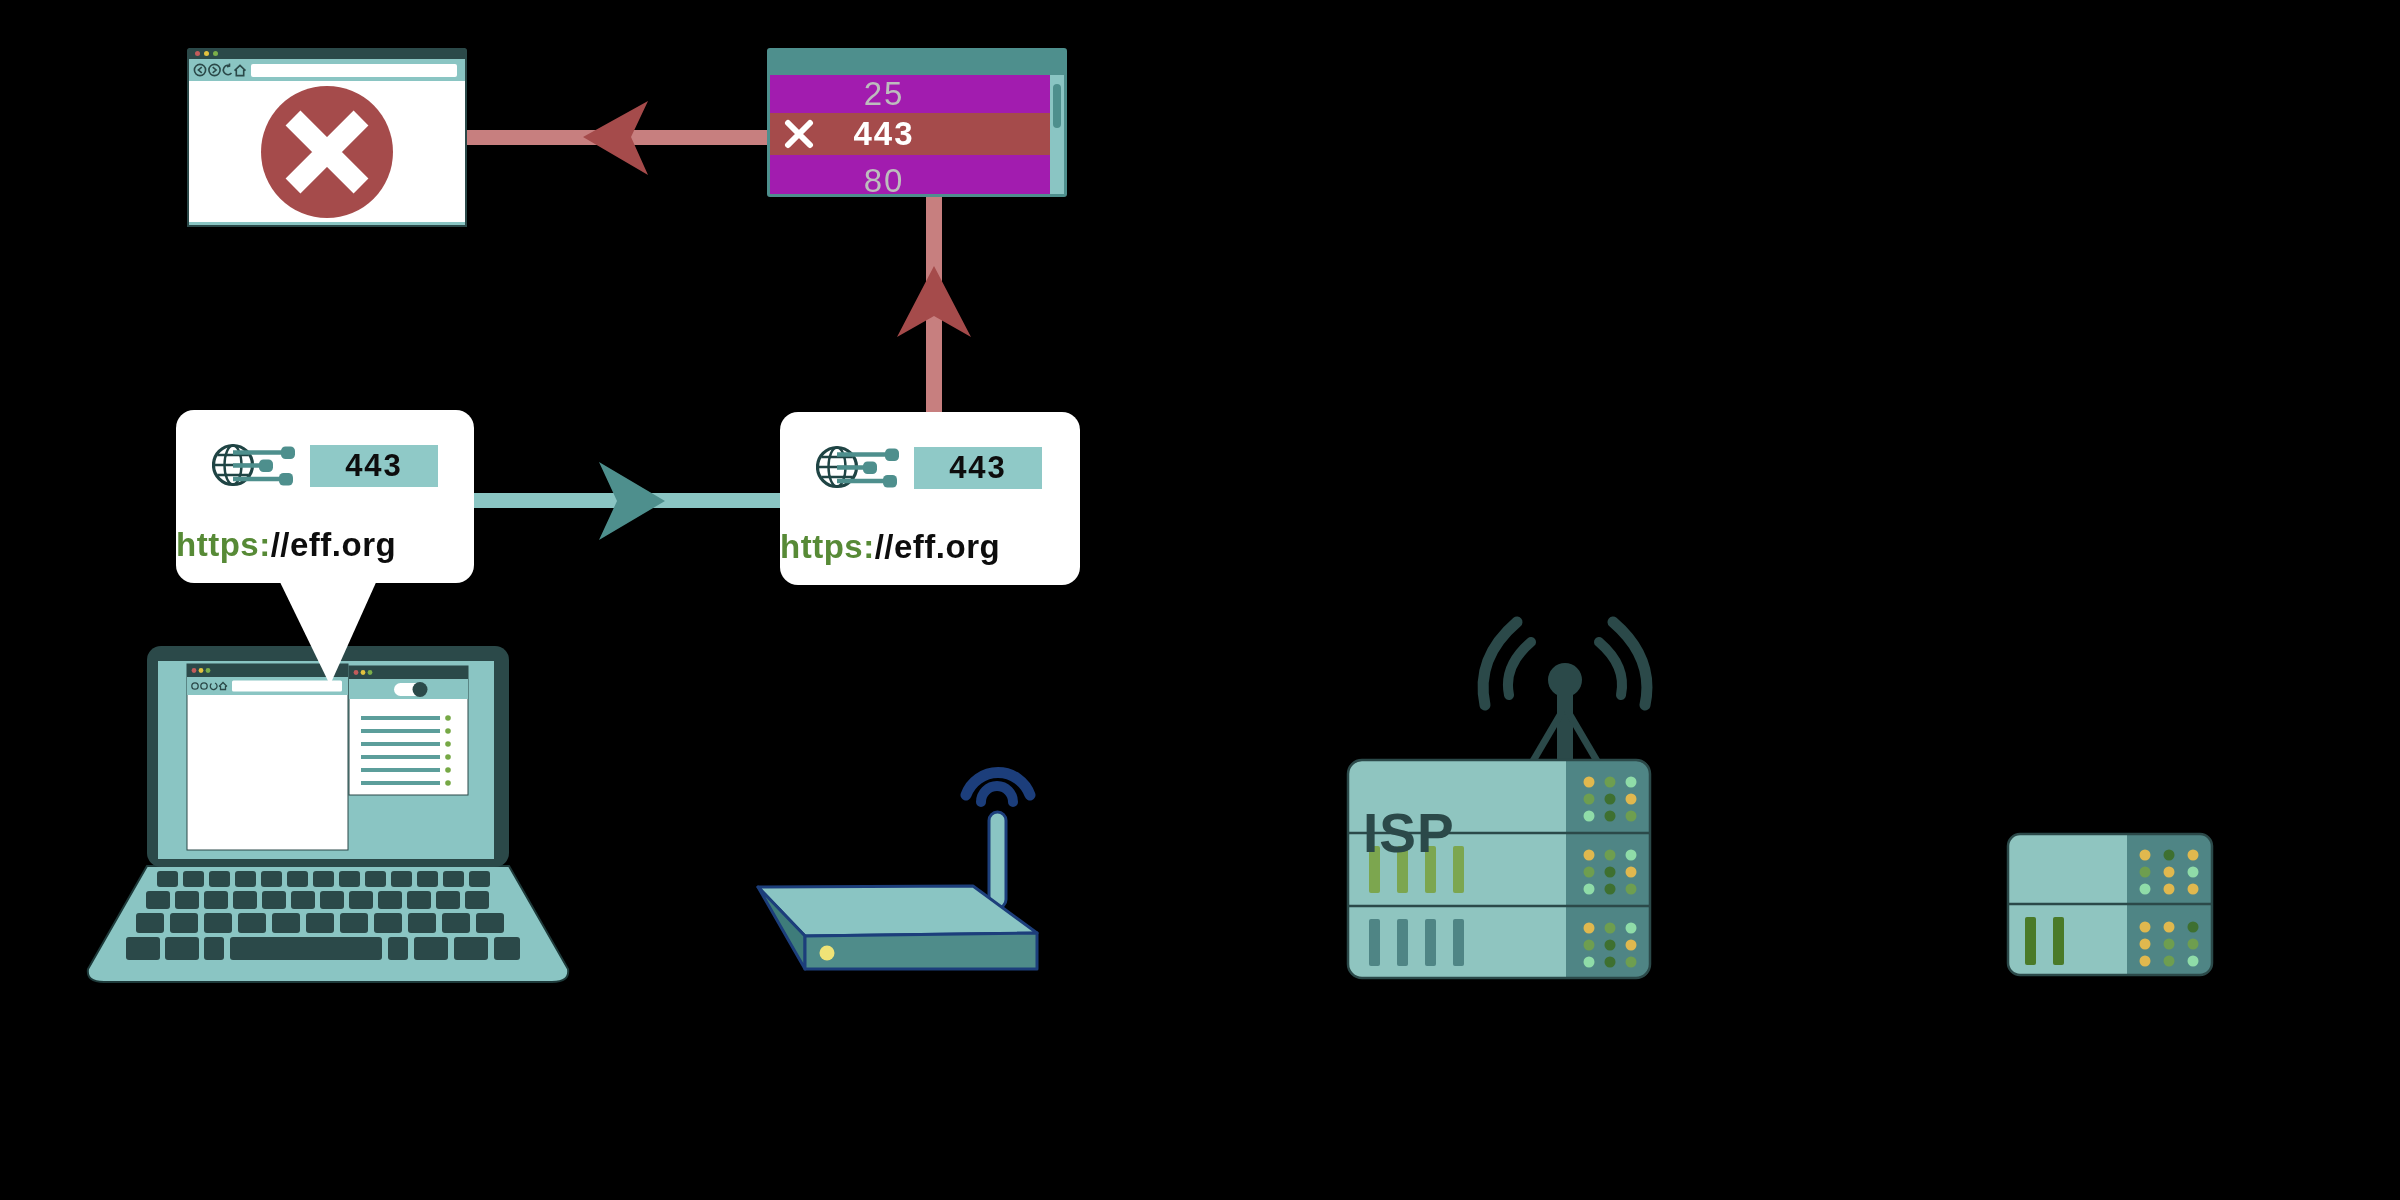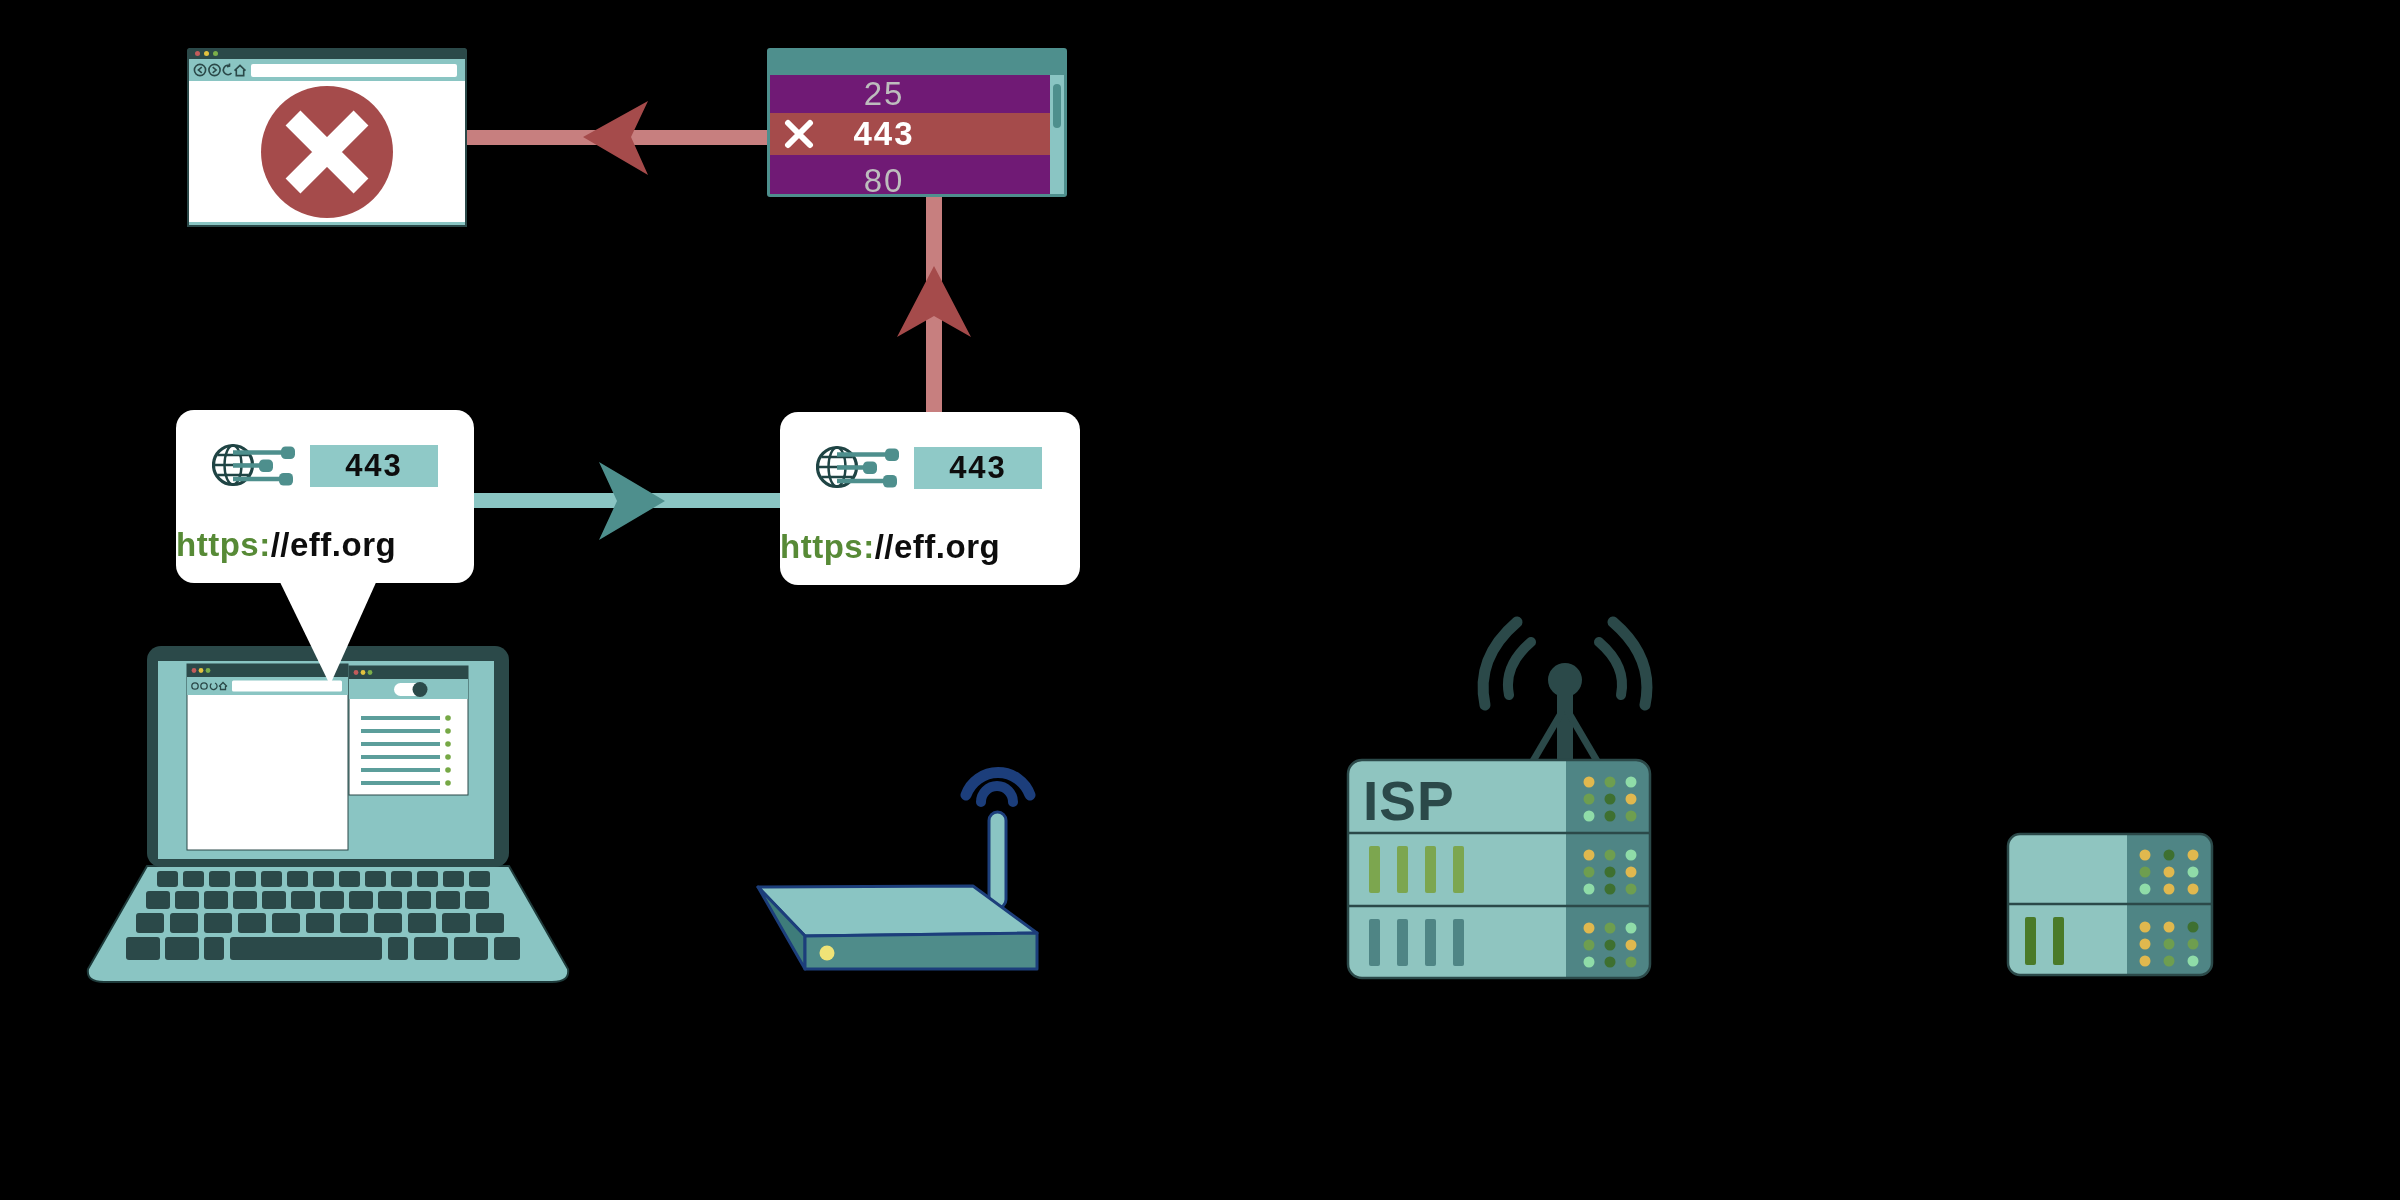--- a/index.html
+++ b/index.html
@@ -12,21 +12,21 @@
            border:2px solid #2B4949;border-top:none;box-sizing:border-box;border-radius:4px 4px 0 0;}
   .titlebar{height:11px;background:#2B4949;border-radius:3px 3px 0 0;
             display:flex;align-items:center;gap:4px;padding-left:8px;margin:0 -2px;}
   .tdot{width:5px;height:5px;border-radius:50%;display:inline-block;}
   .toolbar{height:22px;display:flex;align-items:center;padding-left:3px;}
   .urlbar{flex:1;height:13px;background:#fff;border-radius:2px;margin:0 8px 0 3px;}
   .bcontent{height:141px;background:#fff;position:relative;
             display:flex;align-items:center;justify-content:center;}
 
   
-  .port-box{left:767px;top:48px;width:300px;height:149px;background:#701a75;
+  .port-box{left:767px;top:48px;width:300px;height:149px;background:#a21caf;
             border:3px solid #4E8F8D;box-sizing:border-box;border-radius:3px;}
   .port-header{height:24px;background:#4E8F8D;}
   .port-row{display:flex;align-items:center;margin-right:14px;}
   .port-row .x-slot{width:58px;display:flex;justify-content:center;align-items:center;}
   .port-num{width:112px;text-align:center;font-size:33px;color:#BDBDBD;letter-spacing:2px;}
   .port-row.blocked{background:#A54B4B;}
   .port-row.blocked .port-num{color:#fff;font-weight:bold;}
   .scrollbar{position:absolute;right:0;top:24px;bottom:0;width:14px;background:#8AC5C3;}
   .scroll-thumb{position:absolute;top:9px;left:3px;width:8px;height:44px;border-radius:4px;background:#4E8F8D;}
 
@@ -35,21 +35,21 @@
   .bubble-top{display:flex;align-items:center;padding:32px 0 0 36px;}
   .port-badge{width:128px;height:42px;margin-left:12px;background:#8FC9C7;
               display:flex;align-items:center;justify-content:center;
               font-size:31px;font-weight:bold;color:#0d0d0d;letter-spacing:2px;}
   .bubble-url{position:absolute;left:0;right:0;top:116px;text-align:left;
               font-size:33px;font-weight:bold;letter-spacing:0.5px;}
   .bubble-url .scheme{color:#578A36;}
   .bubble-url .host{color:#0d0d0d;}
 
   
-  .isp-label{left:1363px;top:769px;font-size:55px;font-weight:bold;color:#2B4949;letter-spacing:1px;}
+  .isp-label{left:1363px;top:801px;font-size:55px;font-weight:bold;color:#2B4949;letter-spacing:1px;}
 </style>
 </head>
 <body>
 
 <div id="canvas">
 
   <svg class="abs" style="left:80px;top:628px" width="496" height="362" viewBox="0 0 496 362">
 
     <path d="M 67 238 H 429 L 488 341 Q 490 354 472 354 H 24 Q 6 354 8 341 Z" fill="#8AC5C3" stroke="#1E3A3A" stroke-width="2"></path>
 

